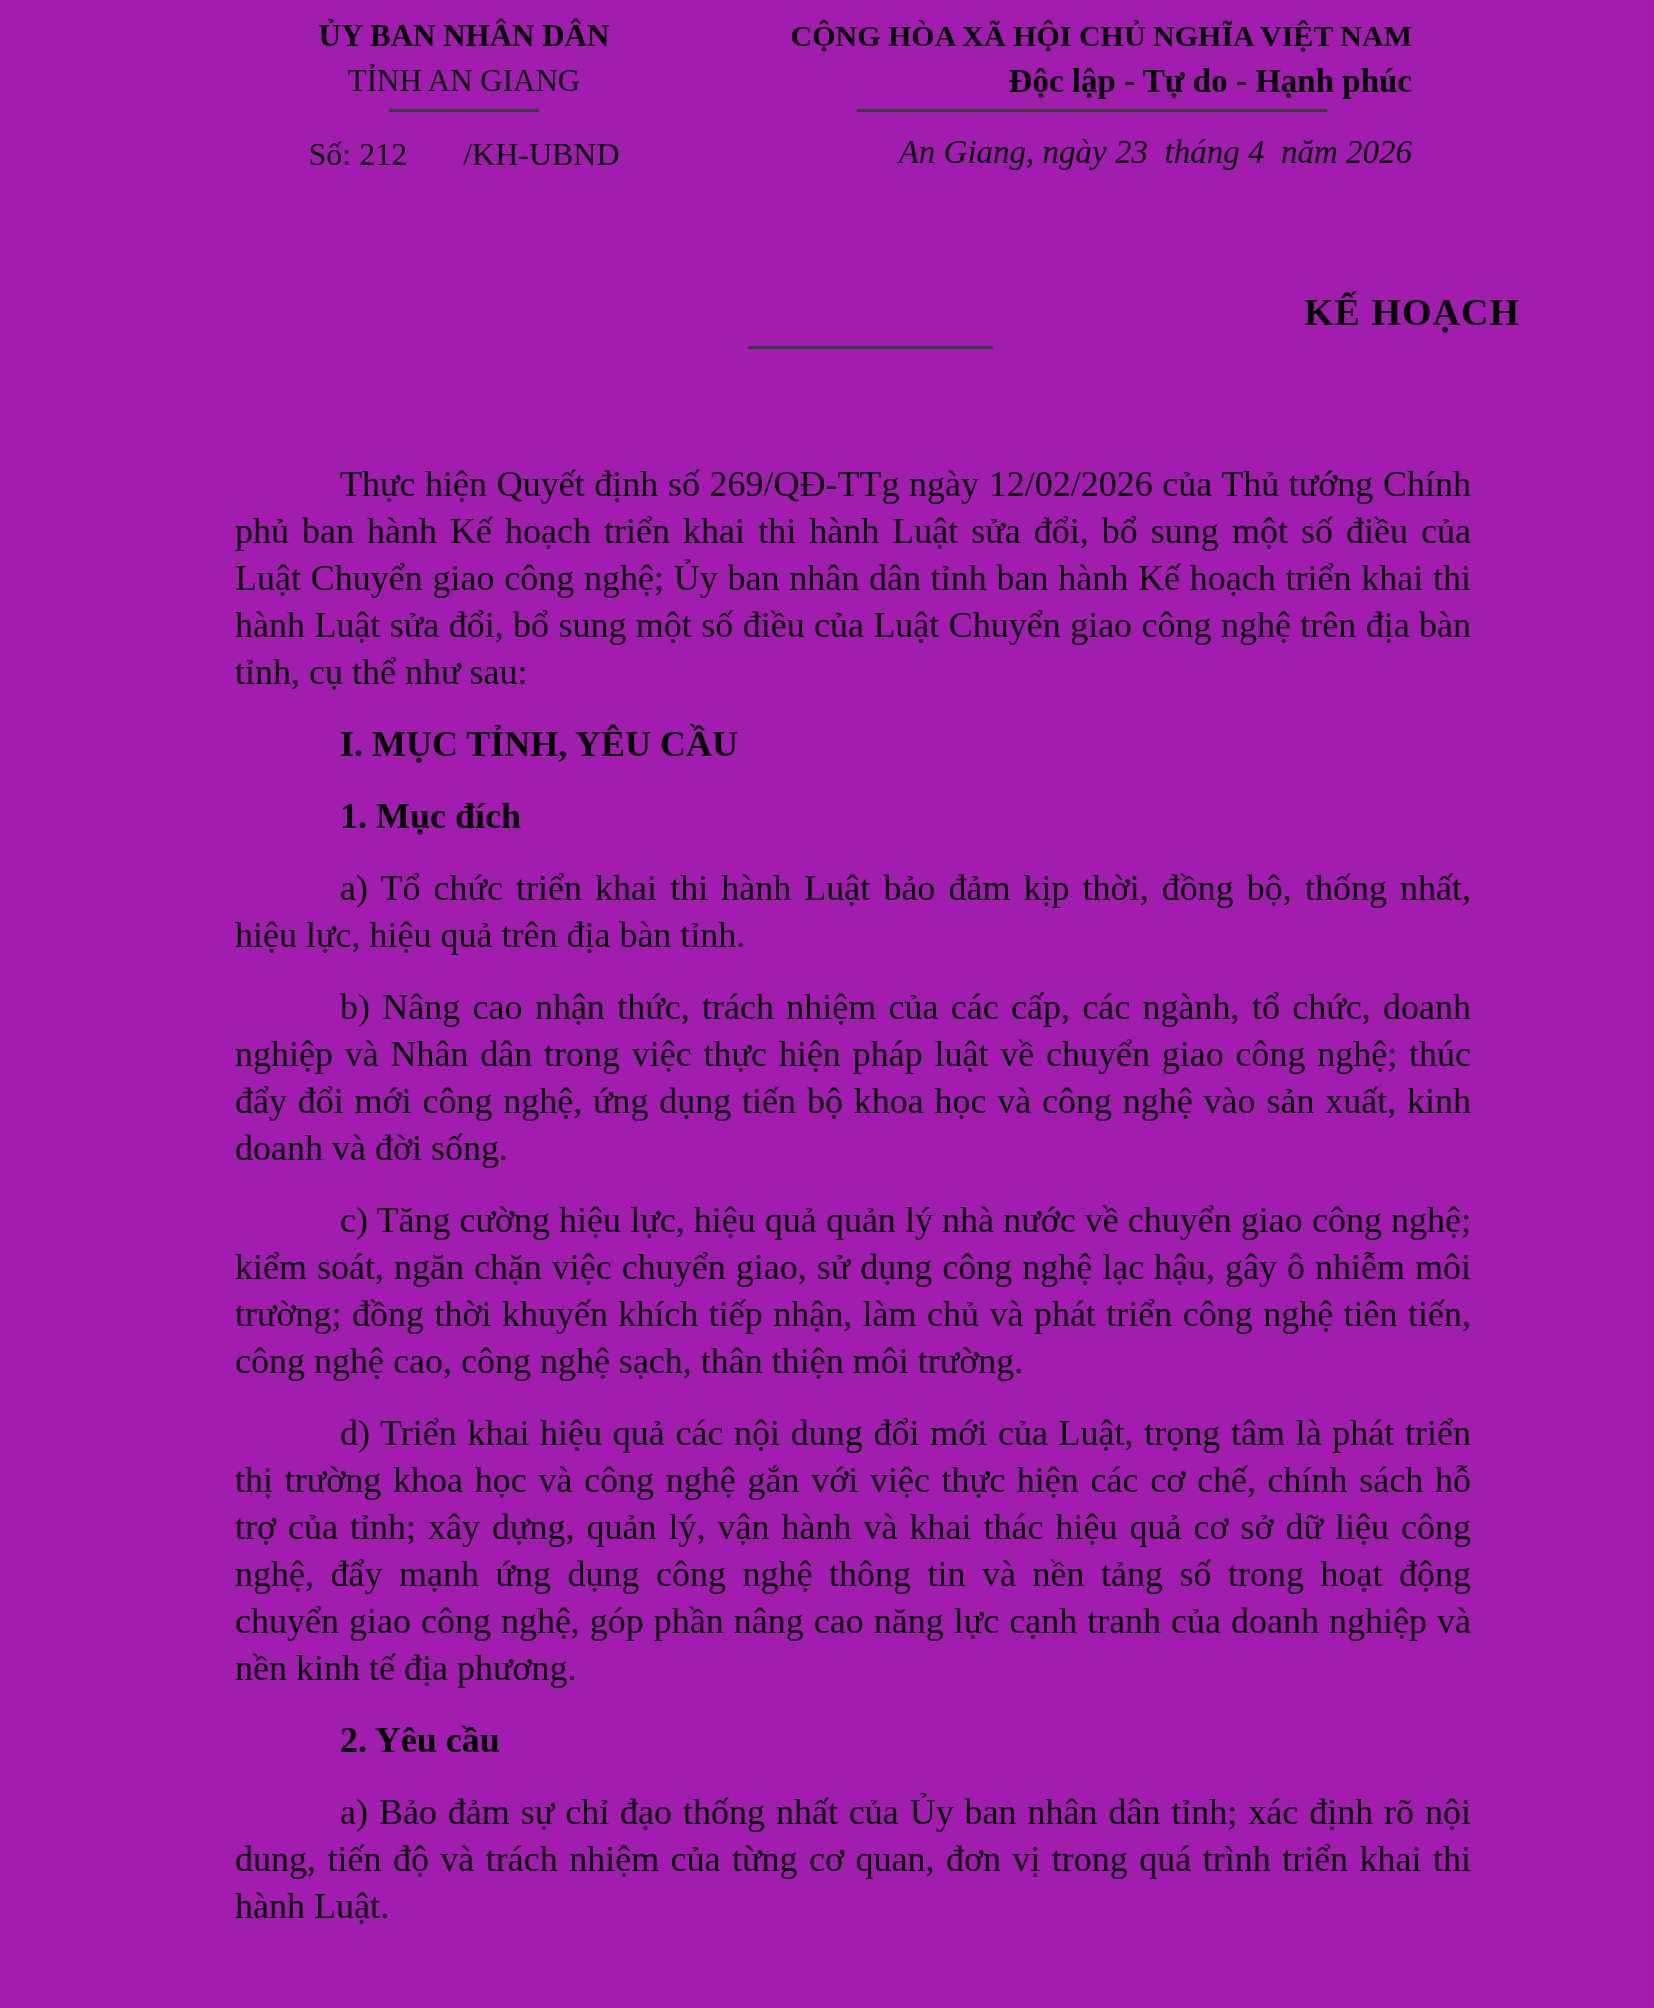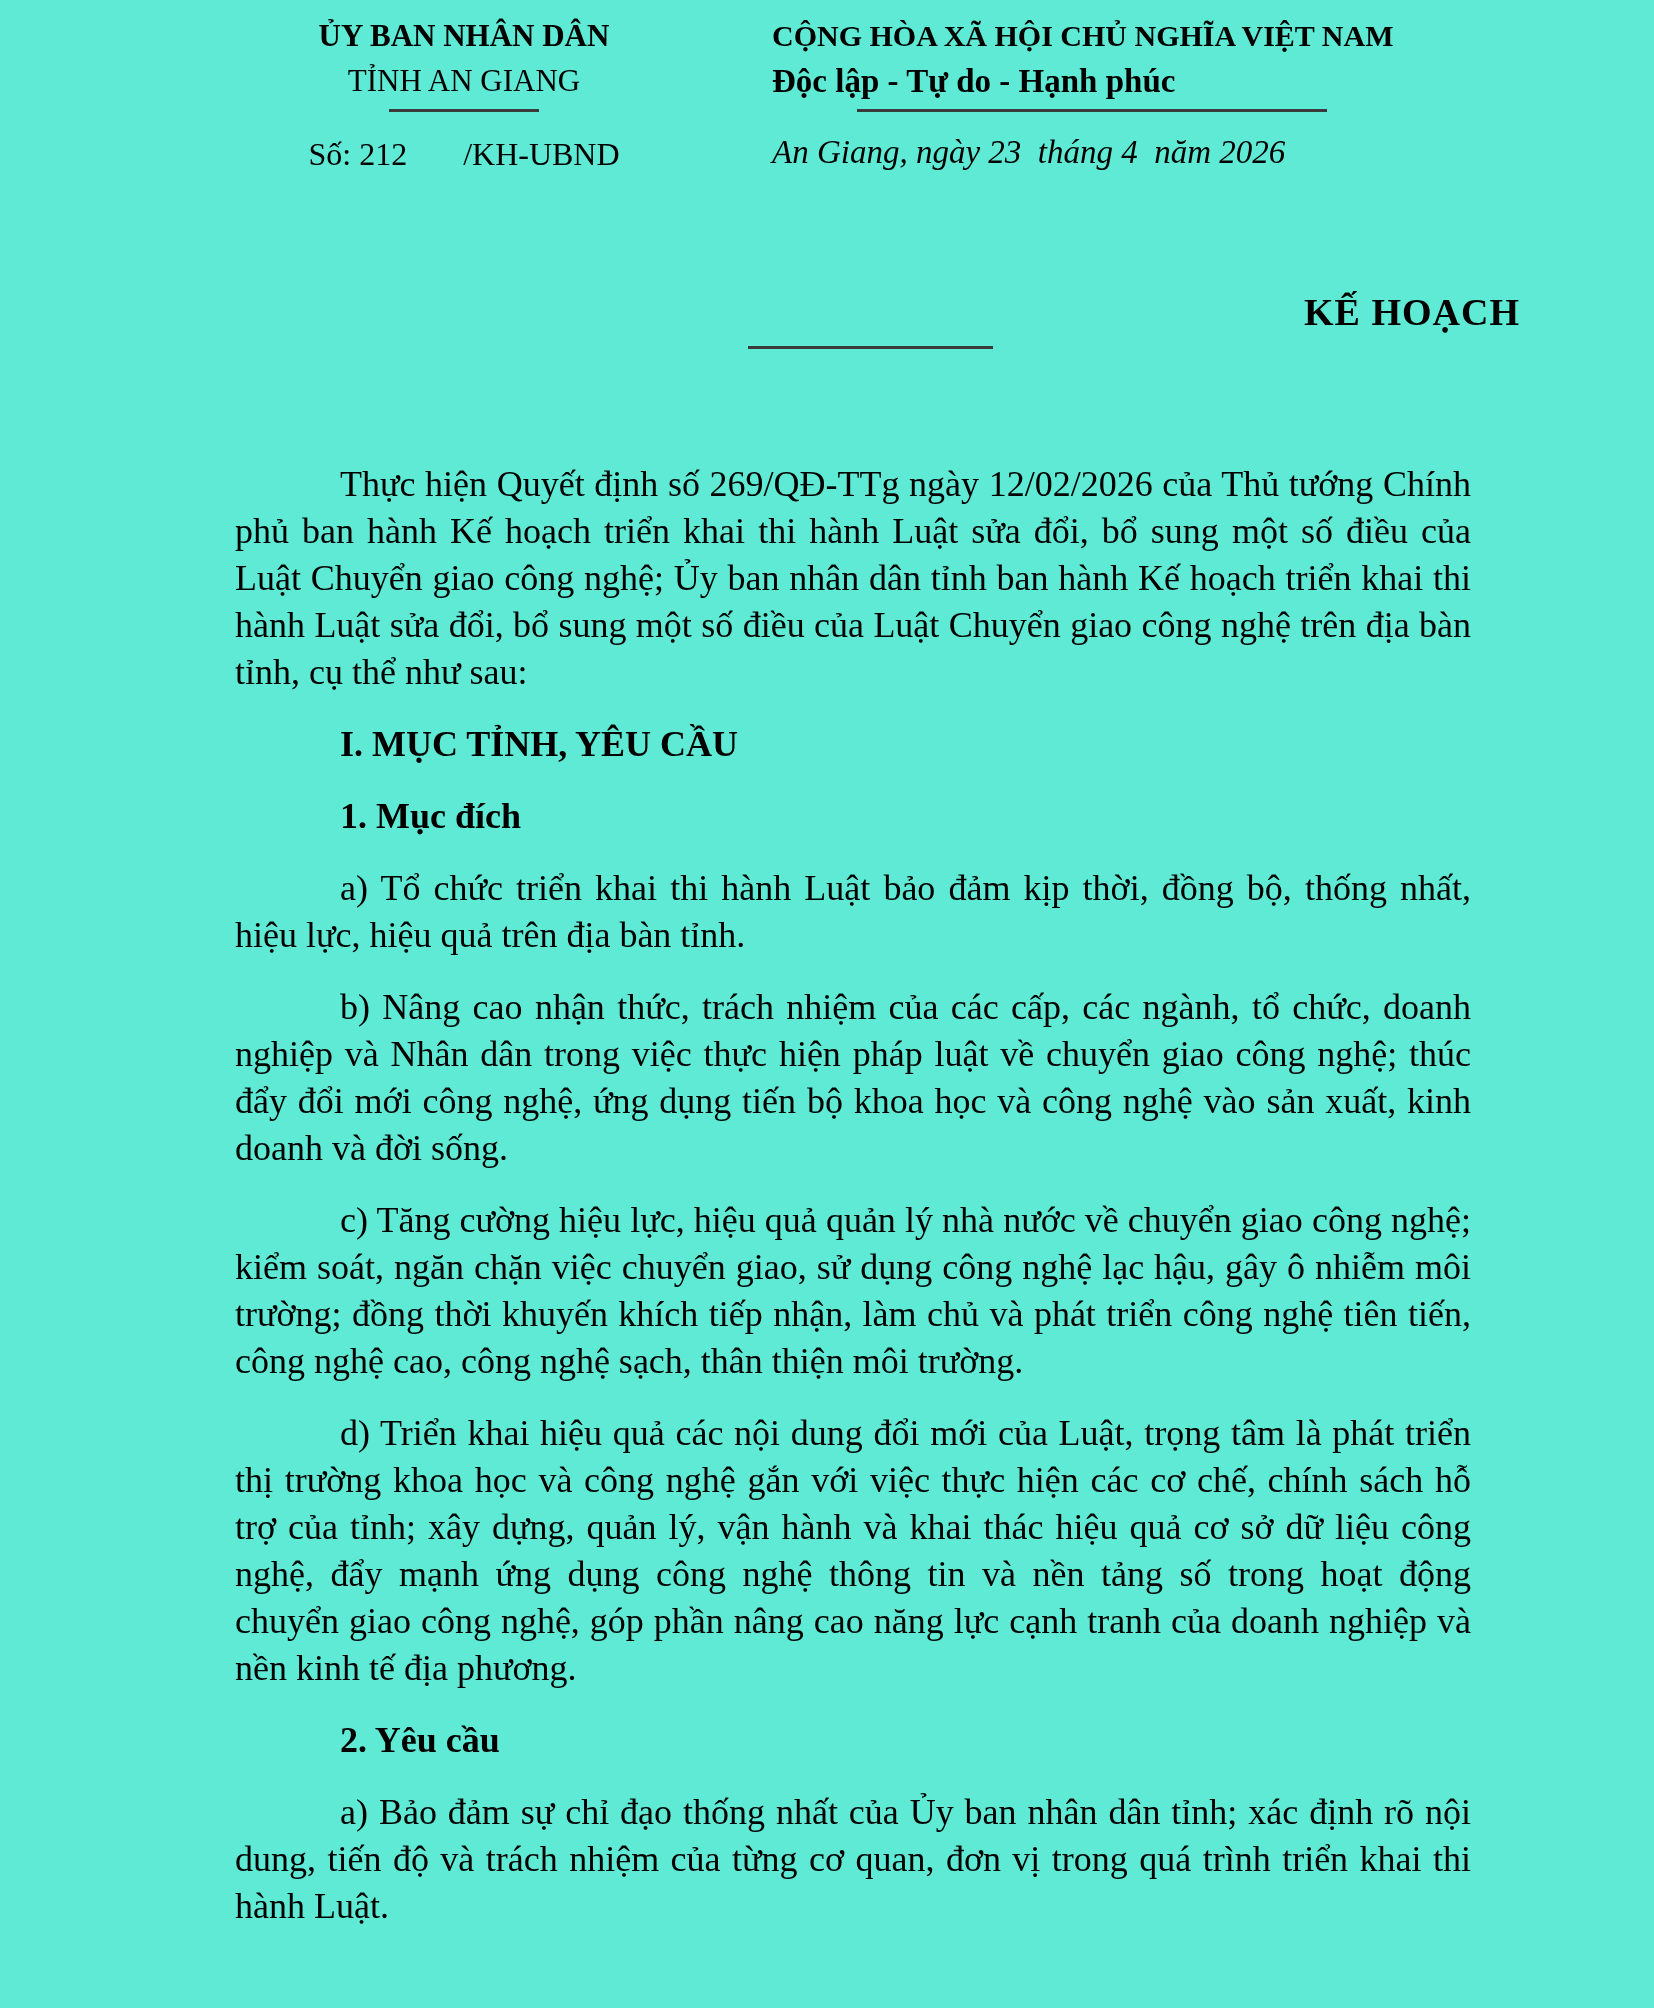--- a/index.html
+++ b/index.html
@@ -1,41 +1,41 @@
 <!DOCTYPE html>
 <html lang="vi"><head>
 <meta charset="utf-8">
 <style>
   * { margin: 0; padding: 0; box-sizing: border-box; }
   html, body { background: #ffffff; }
   .page {
     position: relative;
     width: 1654px;
     height: 2008px;
-    background: #5eead4;
+    background: #a21caf;
     color: #000000;
     font-family: "Liberation Serif", "DejaVu Serif", serif;
     overflow: hidden;
   }
 
   
   .doc-header {
     display: flex;
     padding-top: 12px;
     margin-left: 214px;
   }
   .header-left {
     width: 500px;
     text-align: center;
     flex: 0 0 auto;
   }
   .header-right {
     width: 640px;
     margin-left: 58px;
-    text-align: left;
+    text-align: right;
     flex: 0 0 auto;
   }
   .org-line1 { font-size: 31px; font-weight: bold; line-height: 47px; }
   .org-line2 { font-size: 31px; font-weight: normal; line-height: 44px; }
   .rule { background: #3a3a3a; height: 3px; }
   .rule-left  { width: 150px; margin: 6px auto 0; }
   .rule-right { width: 470px; margin: 6px auto 0; }
   .doc-number {
     margin-top: 22px;
     font-size: 32px;

